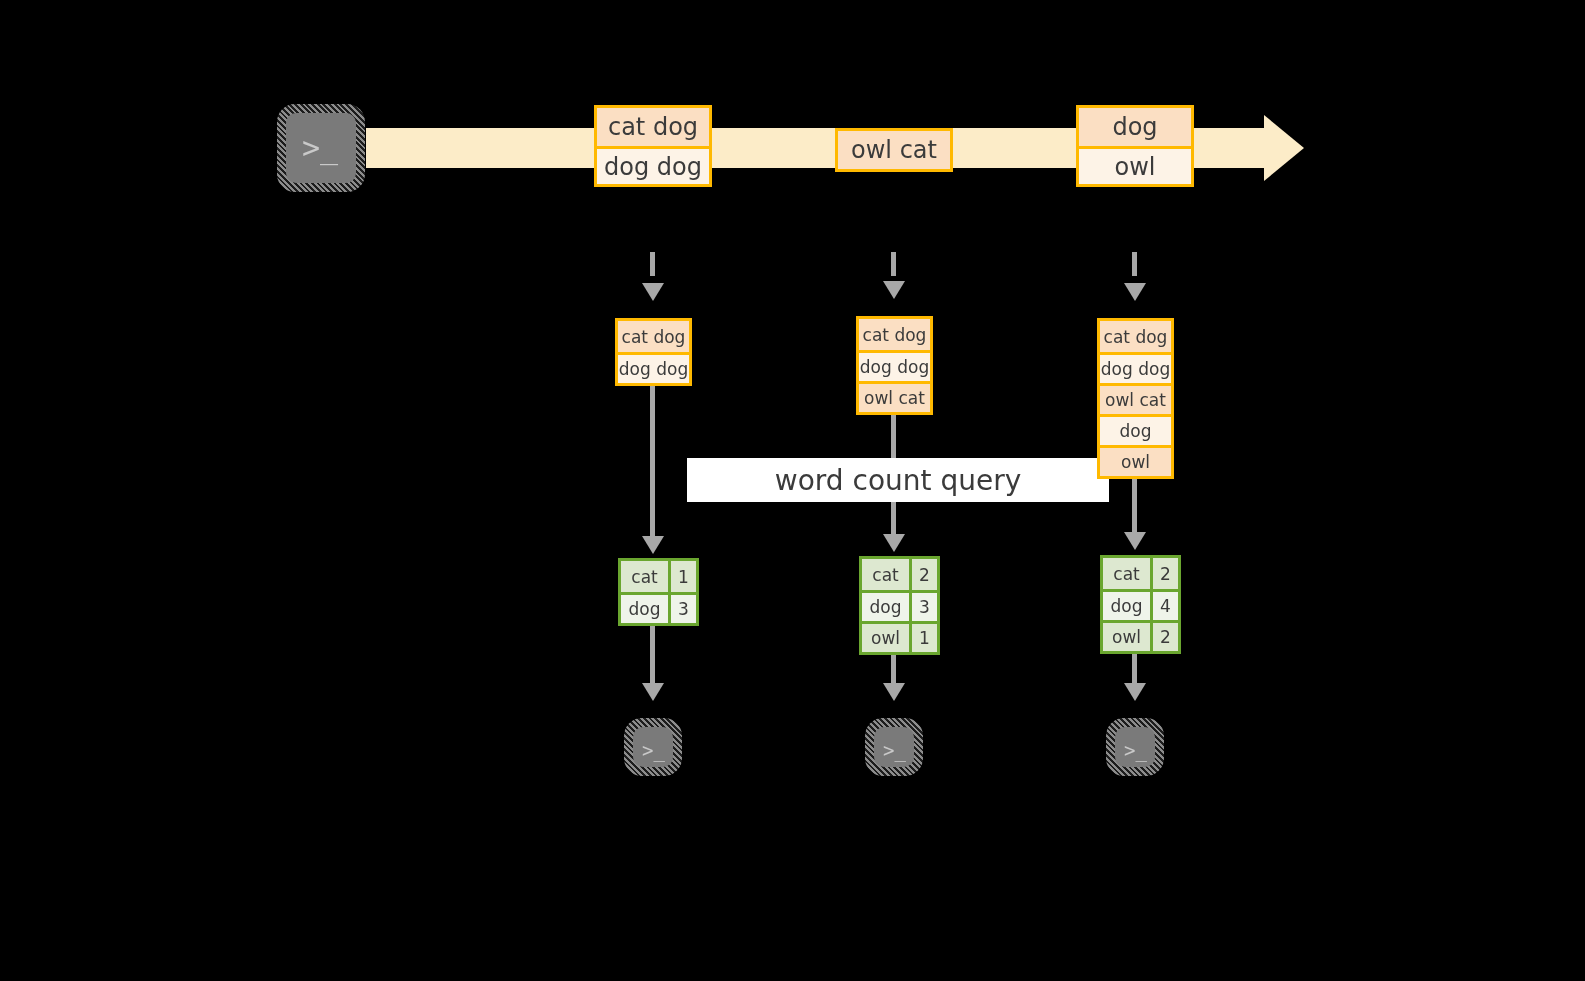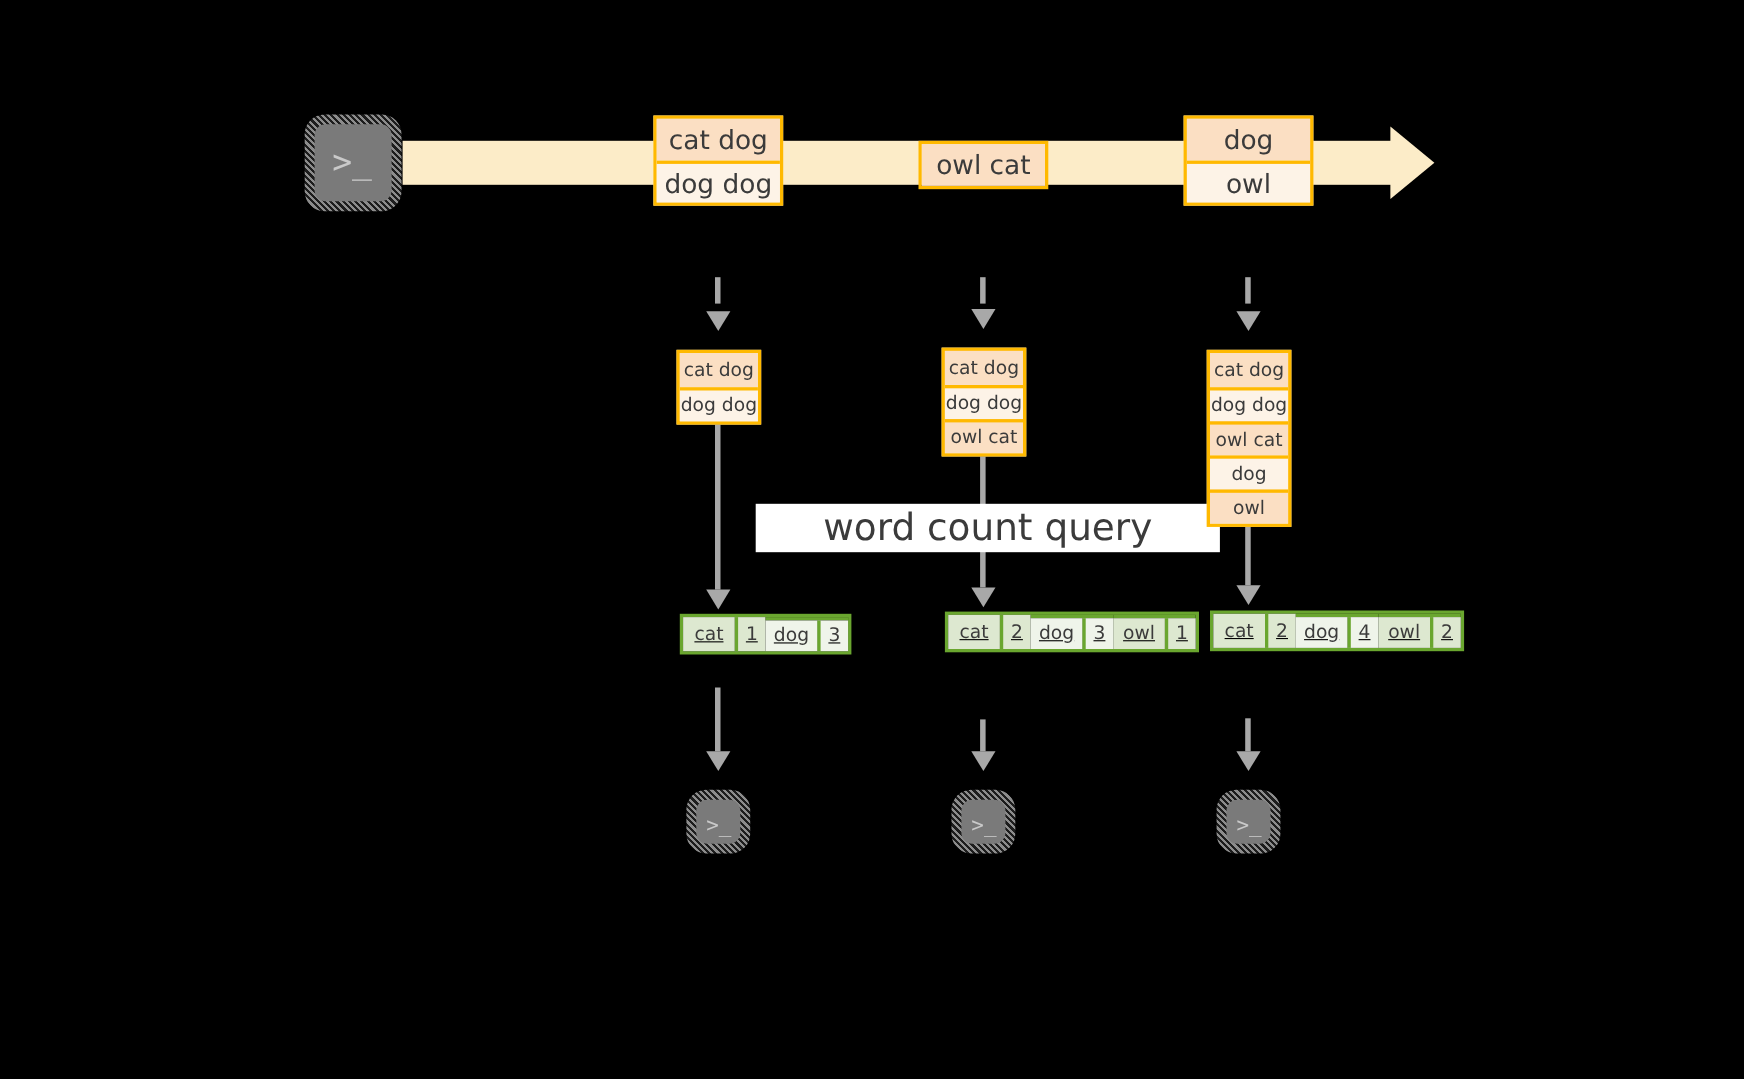--- a/index.html
+++ b/index.html
@@ -79,21 +79,21 @@
     color:#3b3b3b;font-size:17px;white-space:nowrap;
   }
   .stack .cell+.cell{border-top:3px solid #ffb900;}
   .stack .sh-a{background:#fbdfc3;}
   .stack .sh-b{background:#fdf3e7;}
 
   
   .gtab{
     position:absolute;box-sizing:border-box;
     border:3px solid #6aa62f;z-index:6;
-    display:flex;text-decoration:underline;
+    display:flex;flex-direction:column;
   }
   .gtab .grow{
     display:flex;box-sizing:border-box;height:31px;
   }
   .gtab .grow+.grow{border-top:3px solid #6aa62f;}
   .gtab .gk,.gtab .gv{
     box-sizing:border-box;
     display:flex;align-items:center;justify-content:center;
     color:#3b3b3b;font-size:17px;white-space:nowrap;
   }
@@ -248,15 +248,15 @@
 
   <div class="line" style="left:1132px;top:653px;height:30px;"></div>
   <div class="head" style="left:1124px;top:683px;"></div>
 
   <div class="term term-sm" style="left:1106px;top:718px;">
     <div class="hatch"></div>
     <div class="face"></div>
     <div class="glyph">&gt;_</div>
   </div>
 
-  <div class="qlabel" style="left:687px;top:458px;width:422px;height:44px;font-size:34px;">word count query</div>
+  <div class="qlabel" style="left:687px;top:458px;width:422px;height:44px;font-size:28px;">word count query</div>
 
 </div>
 
 </body></html>

